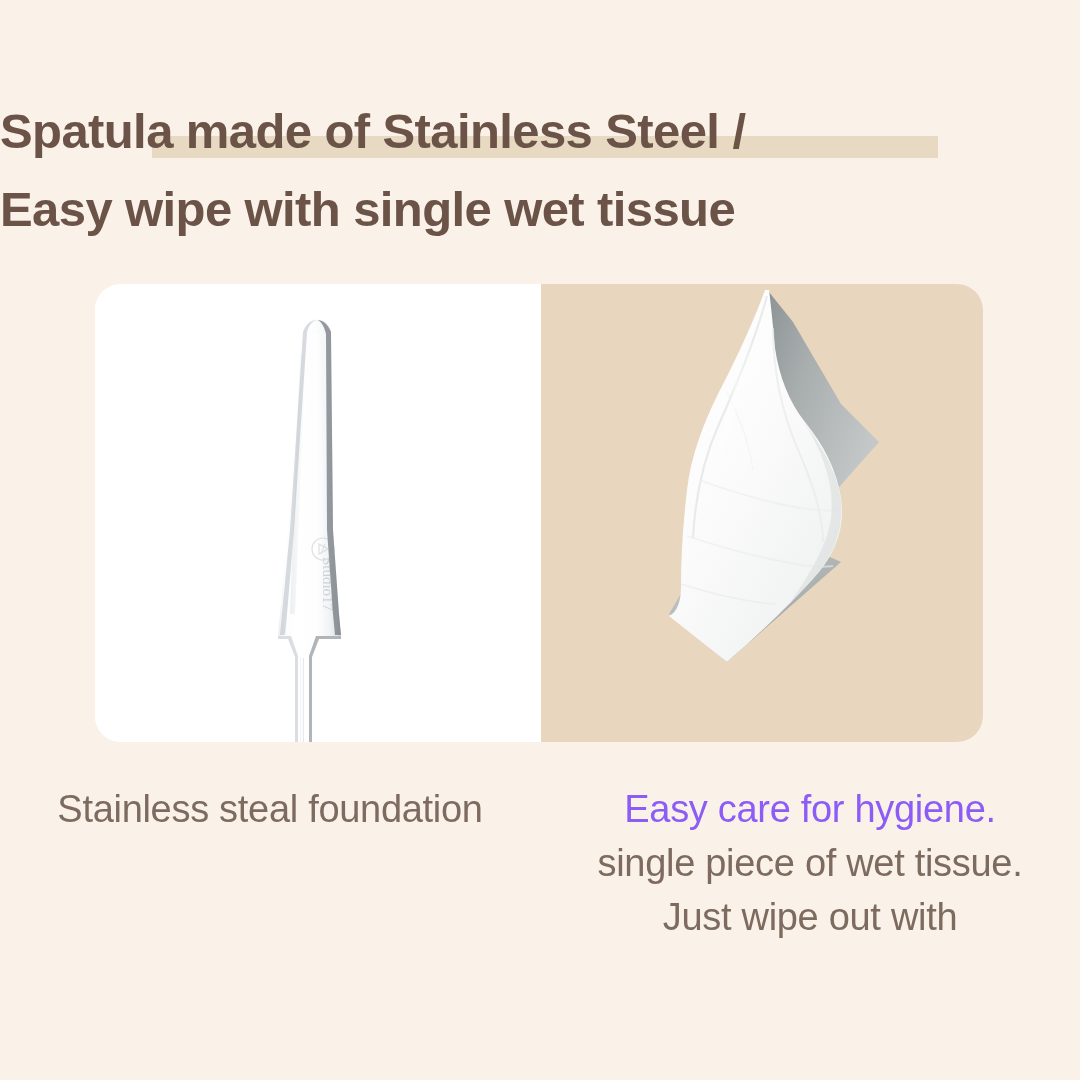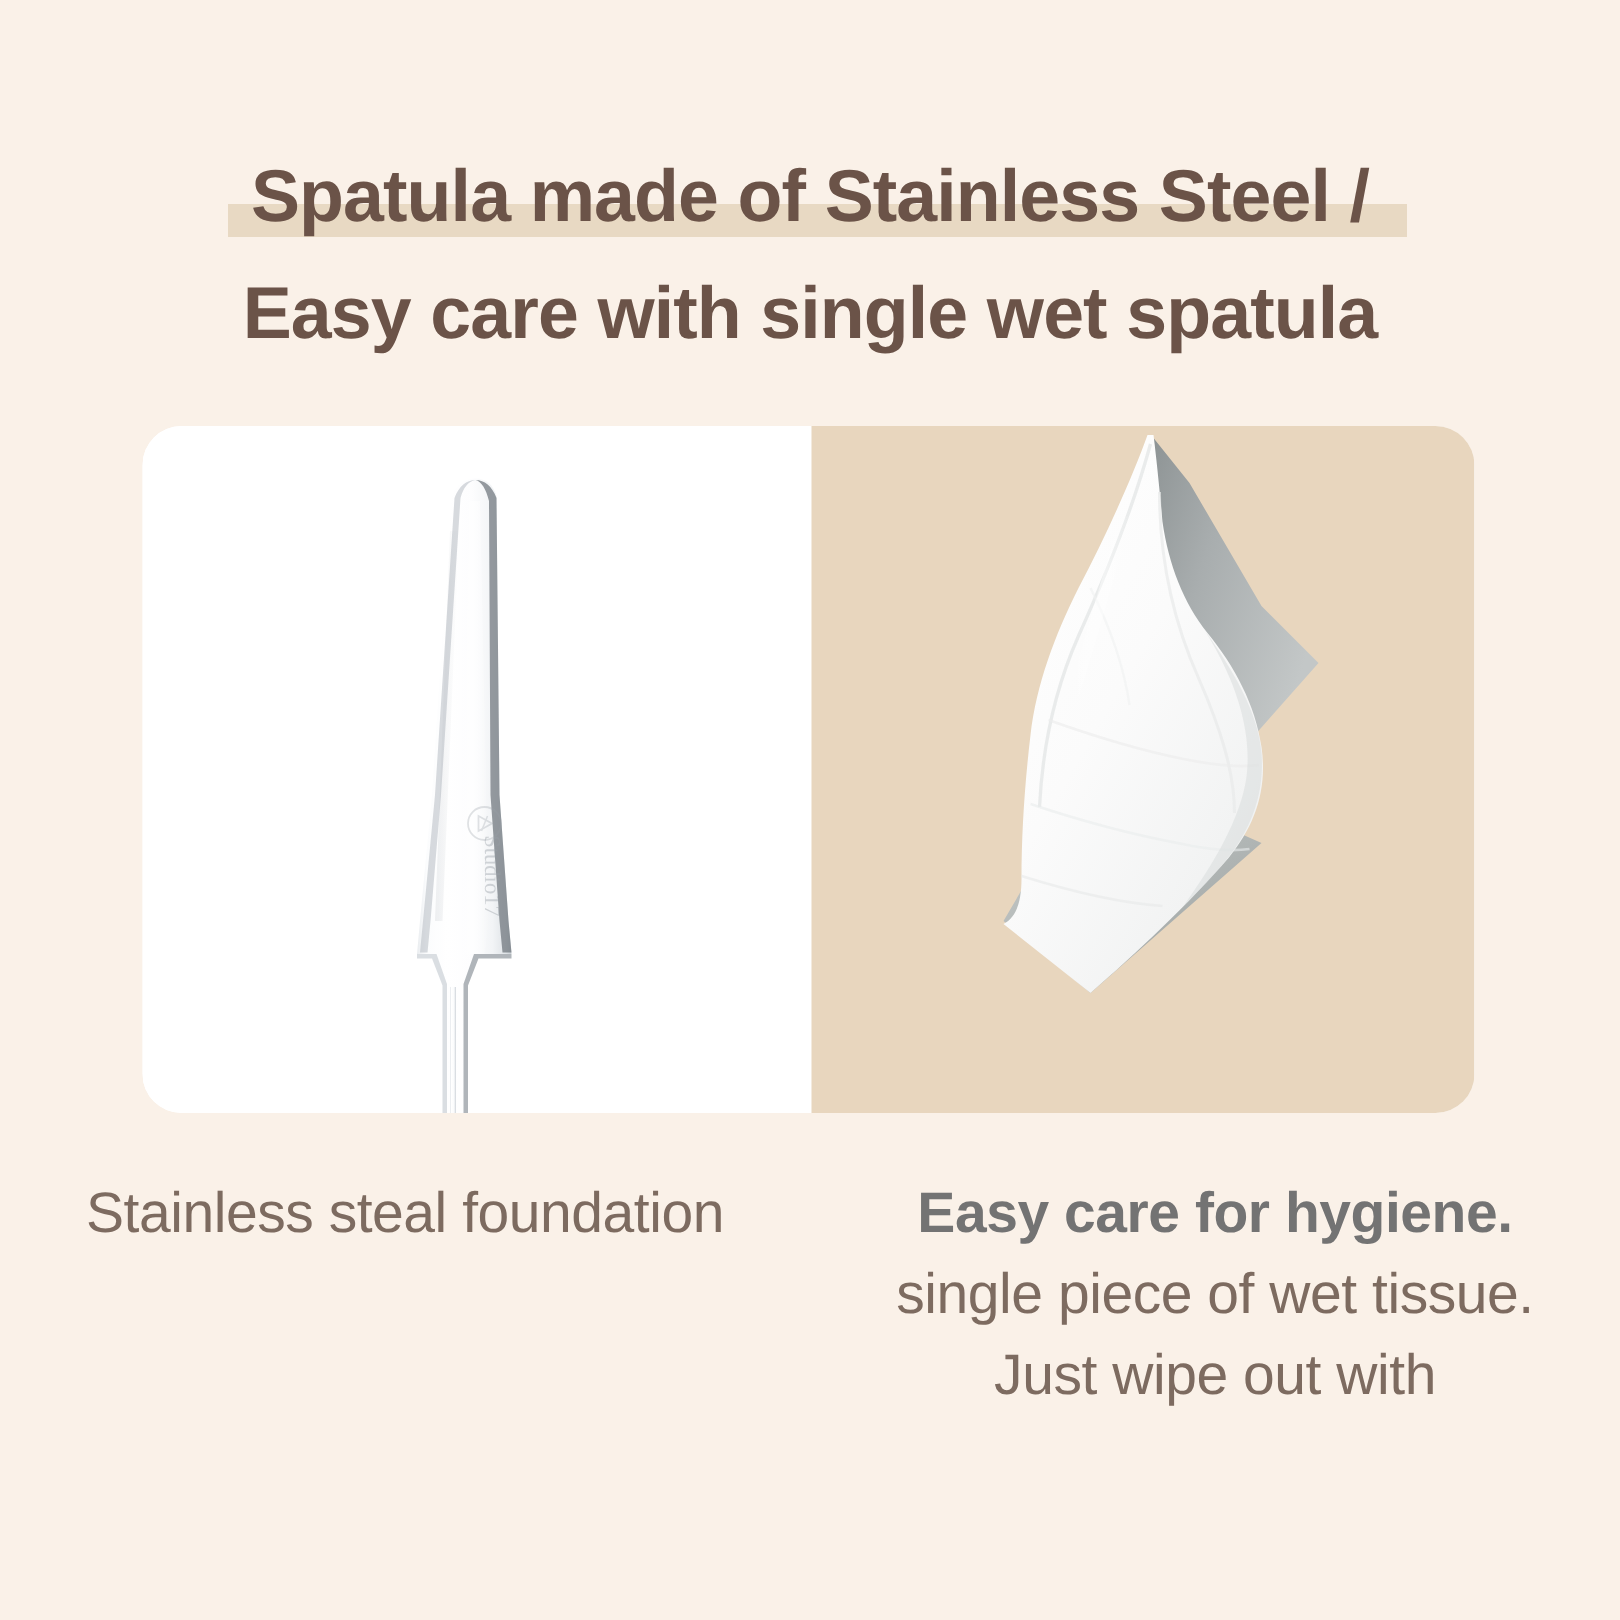--- a/index.html
+++ b/index.html
@@ -22,21 +22,21 @@
     background: #faf1e8;
     box-sizing: border-box;
   }
 
   
   .heading-block {
     position: absolute;
     left: 0;
     top: 92px;
     width: 1080px;
-    text-align: center;
+    text-align: left;
   }
   .heading-line {
     position: relative;
     display: block;
     font-size: 49px;
     line-height: 78px;
     font-weight: 700;
     letter-spacing: -0.6px;
     color: #6b5348;
     white-space: nowrap;
@@ -123,36 +123,36 @@
     color: #7d6b60;
     font-size: 38px;
     line-height: 54px;
     letter-spacing: -0.3px;
   }
   .caption-line {
     display: block;
     white-space: nowrap;
   }
   .caption-line.bold {
-    font-weight: 700;
-    color: #737373;
+    font-weight: 400;
+    color: #8b5cf6;
   }
 </style>
 </head>
 <body>
 
 <div class="poster">
 
   <div class="heading-block">
     <span class="heading-line">
       <span class="hl-mark"></span>
       <span class="hl-inner">Spatula made of Stainless Steel /</span>
     </span>
     <span class="heading-line">
-      <span class="hl-inner">Easy care with single wet spatula</span>
+      <span class="hl-inner">Easy wipe with single wet tissue</span>
     </span>
   </div>
 
   <div class="panels">
 
     <div class="panel panel-left">
       <div class="spatula-wrap">
         <svg class="spatula-svg" viewBox="0 0 446 458" xmlns="http://www.w3.org/2000/svg">
           <defs>
             <linearGradient id="bladeGrad" x1="0" y1="0" x2="1" y2="0">

